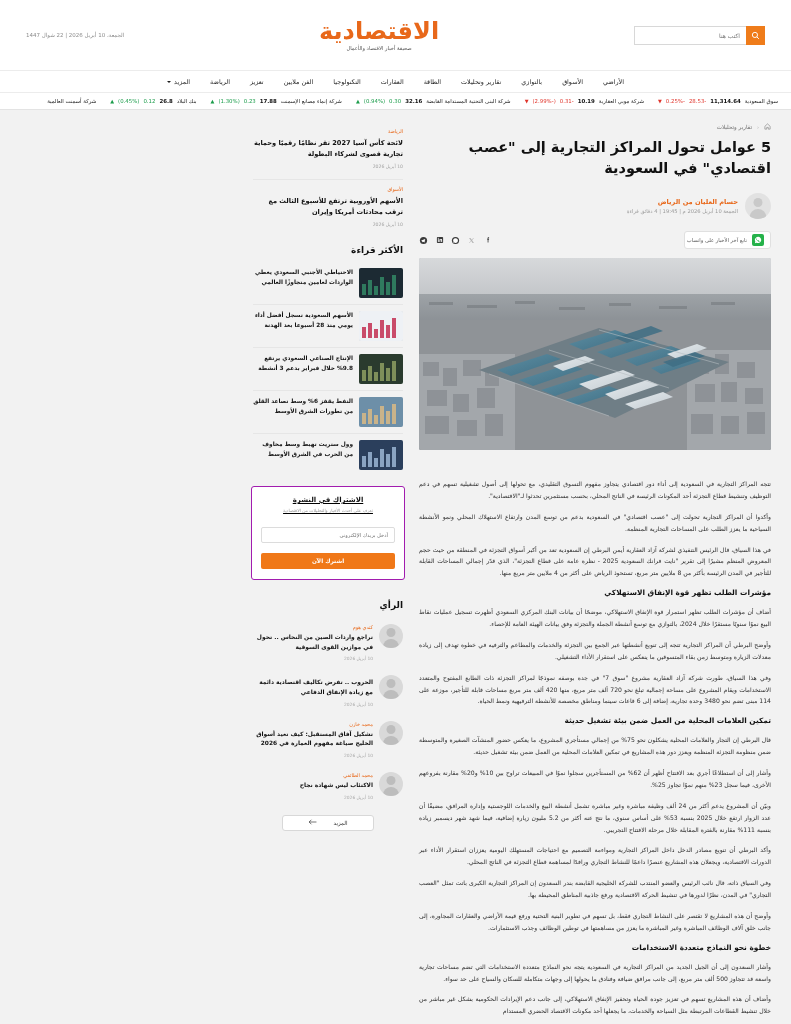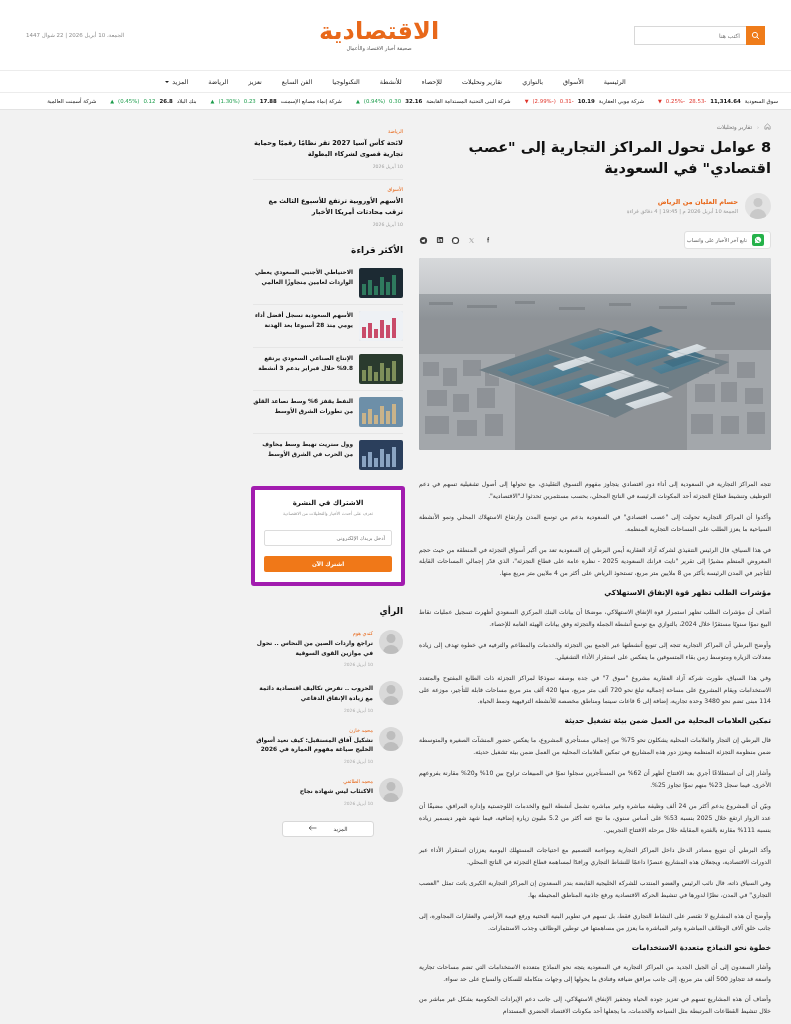--- a/index.html
+++ b/index.html
@@ -121,21 +121,21 @@
   .sn-date { font-size: 4.6px; color: #a5a5a5; margin-top: 5px; text-align: right; }
   .sn-sep { height: 1px; background: #e6e6e6; margin: 2px 0; }
 
   .panel-title { font-size: 9px; font-weight: bold; color: #111; text-align: right; padding: 10px 4px 7px 4px; }
 
   .read-item { display: flex; gap: 6px; align-items: flex-start; padding: 6px 4px; }
   .read-thumb { width: 44px; height: 30px; flex: 0 0 auto; border-radius: 2px; overflow: hidden; background: #cfd4d8; }
   .read-title { font-size: 5.8px; font-weight: bold; color: #111; line-height: 1.65; text-align: right; }
   .read-sep { height: 1px; background: #e6e6e6; margin: 0 4px; }
 
-  .newsbox { background: #fff; border: 4px solid #a21caf; border-radius: 3px; padding: 9px 9px 10px 9px; margin: 10px 2px; }
+  .newsbox { background: #fff; border: 1px solid #a21caf; border-radius: 3px; padding: 9px 9px 10px 9px; margin: 10px 2px; text-decoration: underline; }
   .nb-title { font-size: 7px; font-weight: bold; color: #111; text-align: center; margin-bottom: 4px; }
   .nb-sub { font-size: 4.4px; color: #9a9a9a; text-align: center; line-height: 1.5; margin-bottom: 7px; }
   .nb-input {
     width: 100%; height: 16px; border: 1px solid #dcdcdc; border-radius: 2px;
     font-size: 5.2px; color: #a8a8a8; padding: 0 6px; outline: none;
     text-align: right; font-family: inherit; margin-bottom: 5px; background:#fff;
   }
   .nb-btn {
     width: 100%; height: 16px; background: #f07818; border: none; border-radius: 2px;
     color: #fff; font-size: 5.8px; font-weight: bold; cursor: pointer; font-family: inherit;
@@ -175,28 +175,28 @@
 
     <div class="brand">
       <div class="brand-logo">الاقتصادية</div>
       <div class="brand-tag">صحيفة أخبار الاقتصاد والأعمال</div>
     </div>
 
     <div class="date-label">الجمعة، 10 أبريل 2026 | 22 شوال 1447</div>
   </div>
 
   <nav class="nav" id="nav-root">
-      <div class="nav-item"><span>الرئيسية</span></div>
+      <div class="nav-item"><span>الأراضي</span></div>
       <div class="nav-item"><span>الأسواق</span></div>
       <div class="nav-item"><span>بالتوازي</span></div>
       <div class="nav-item"><span>تقارير وتحليلات</span></div>
-      <div class="nav-item"><span>للإحصاء</span></div>
-      <div class="nav-item"><span>للأنشطة</span></div>
+      <div class="nav-item"><span>الطاقة</span></div>
+      <div class="nav-item"><span>العقارات</span></div>
       <div class="nav-item"><span>التكنولوجيا</span></div>
-      <div class="nav-item"><span>الفن السابع</span></div>
+      <div class="nav-item"><span>الفن ملايين</span></div>
       <div class="nav-item"><span>تعزيز</span></div>
       <div class="nav-item"><span>الرياضة</span></div>
       <div class="nav-item more">
         <span>المزيد</span>
         <span class="caret"></span>
       </div>
     </nav>
 
   <div class="ticker" id="ticker-root">
       <div class="tick">
@@ -244,21 +244,21 @@
     <div class="main">
 
       <div class="breadcrumb">
         <svg class="home-ico" viewBox="0 0 16 16">
           <path d="M8 2 L14 7.5 V14 H9.8 V10 H6.2 V14 H2 V7.5 Z" fill="none" stroke="#6d6d6d" stroke-width="1.2"></path>
         </svg>
         <span class="crumb-sep">‹</span>
         <span class="crumb-link">تقارير وتحليلات</span>
       </div>
 
-      <h1 class="art-title">8 عوامل تحول المراكز التجارية إلى "عصب اقتصادي" في السعودية</h1>
+      <h1 class="art-title">5 عوامل تحول المراكز التجارية إلى "عصب اقتصادي" في السعودية</h1>
 
       <div class="byline">
         <div class="avatar"></div>
         <div class="by-text">
           <div class="by-name">حسام العليان من الرياض</div>
           <div class="by-date">الجمعة 10 أبريل 2026 م | 19:45 | 4 دقائق قراءة</div>
         </div>
       </div>
 
       <div class="sharerow">
@@ -424,21 +424,21 @@
     <div class="side">
       <div class="side-news" id="latest-root">
           <div class="sn-item">
             <div class="sn-kicker">الرياضة</div>
             <div class="sn-title">لائحة كأس آسيا 2027 تقر نظامًا رقميًا وحماية تجارية قصوى لشركاء البطولة</div>
             <div class="sn-date">10 أبريل 2026</div>
           </div>
           <div class="sn-sep"></div>
           <div class="sn-item">
             <div class="sn-kicker">الأسواق</div>
-            <div class="sn-title">الأسهم الأوروبية ترتفع للأسبوع الثالث مع ترقب محادثات أمريكا الأخبار</div>
+            <div class="sn-title">الأسهم الأوروبية ترتفع للأسبوع الثالث مع ترقب محادثات أمريكا وإيران</div>
             <div class="sn-date">10 أبريل 2026</div>
           </div>
         </div>
 
       <div class="panel-title">الأكثر قراءة</div>
       <div id="mostread-root">
           <div class="read-item">
             <div class="read-thumb"><svg viewBox="0 0 44 30" width="44" height="30" preserveAspectRatio="none">
                 <rect width="44" height="30" fill="#1c2a33"></rect>
                 <rect x="3" y="16" width="4" height="11" fill="#2f7a5e"></rect>

